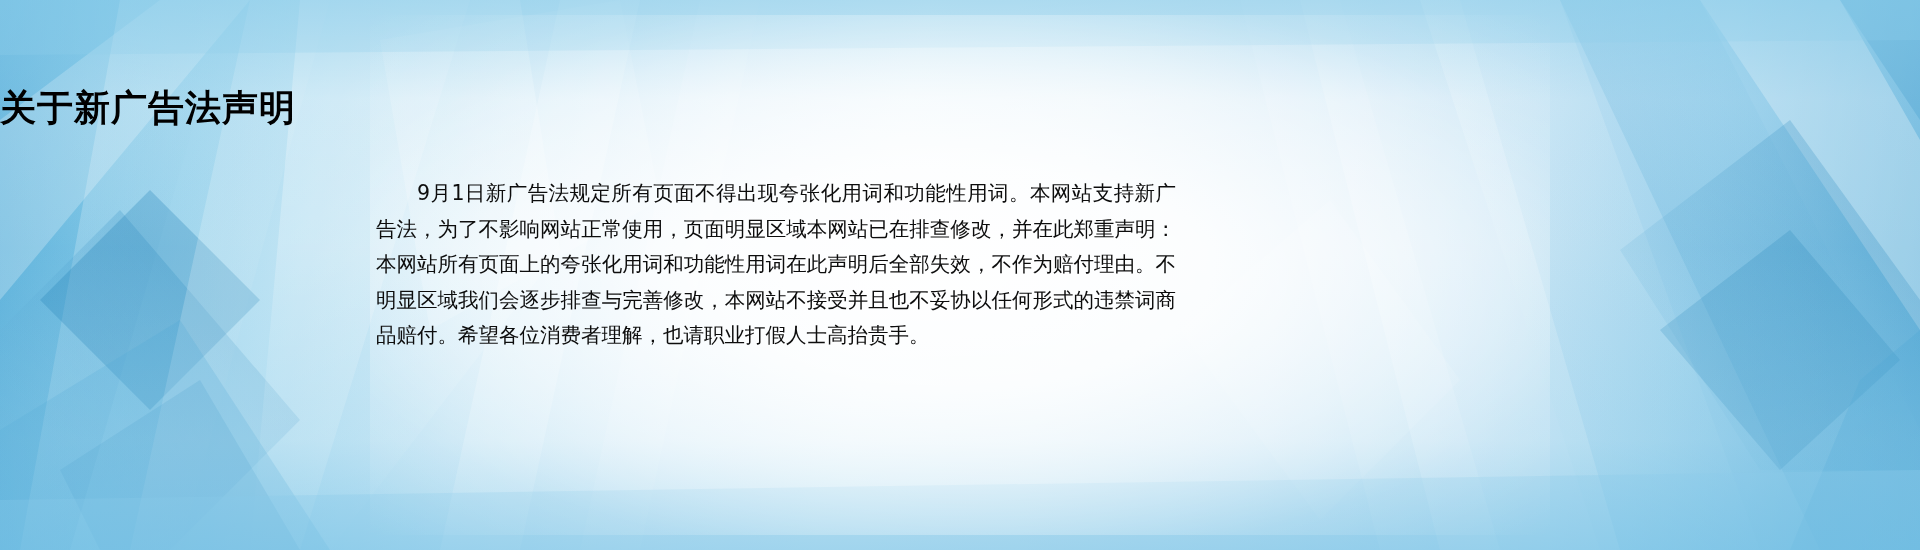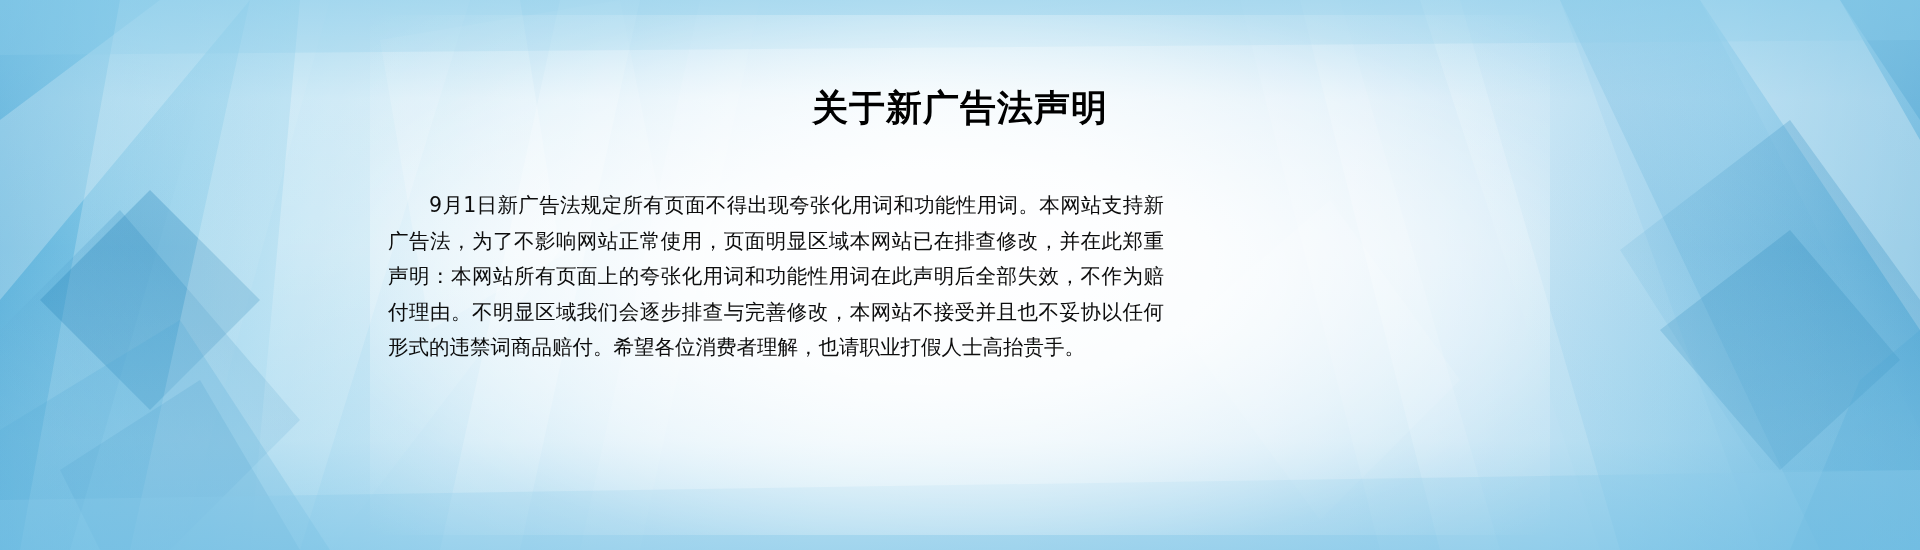--- a/index.html
+++ b/index.html
@@ -74,40 +74,40 @@
     top: 0;
     width: 1920px;
     height: 550px;
     display: block;
   }
   .title {
     position: absolute;
     top: 86px;
     left: 0;
     width: 1920px;
-    text-align: center;
+    text-align: left;
     font-size: 36px;
     line-height: 44px;
     font-weight: bold;
     color: #000000;
     letter-spacing: 1px;
   }
   .body-block {
     position: absolute;
     left: 376px;
     top: 176px;
     width: 800px;
     color: #0d0d0d;
     font-size: 20.5px;
     line-height: 35.5px;
     text-align: justify;
     text-justify: inter-ideograph;
   }
   .para {
-    margin: 12px;
+    margin: 0;
   }
   .para.indent {
     text-indent: 2em;
   }
 </style>
 </head>
 <body>
 
 <div id="banner">
 

